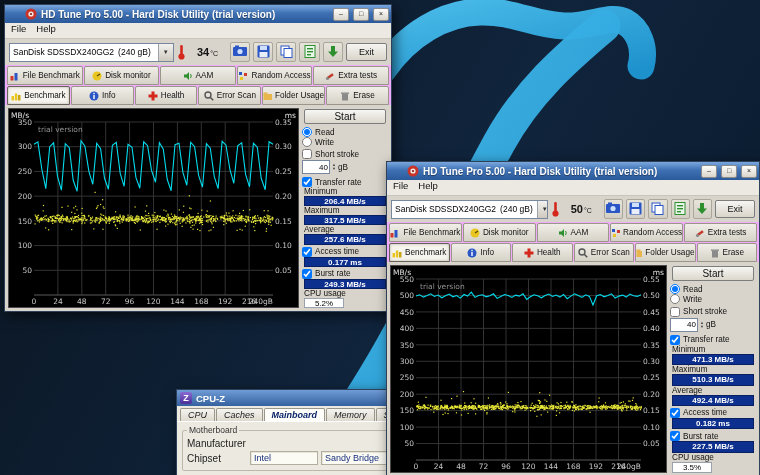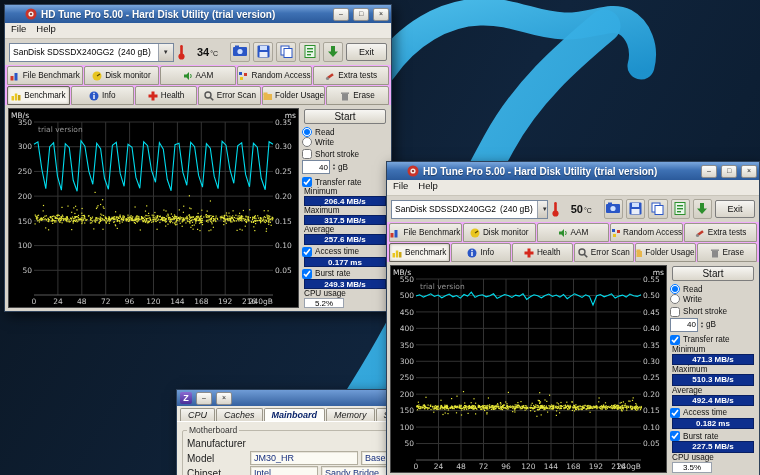--- a/index.html
+++ b/index.html
@@ -1185,41 +1185,37 @@
       <div class="stat-value">249.3 MB/s</div>
       <div class="stat-label">CPU usage</div>
       <div class="stat-value plain">5.2%</div>
     </div>
   </div>
 </div>
 
   <div class="window cpuz" id="cpuz" style="left:176px;top:389px;z-index:2">
     <div class="cz-titlebar">
       <span class="cz-icon">Z</span>
+      <span style="flex:1">CPU-Z</span>
       <button class="winbtn">–</button>
       <button class="winbtn">×</button>
     </div>
     <div class="cz-tabs">
       <span class="cz-tab">CPU</span>
       <span class="cz-tab">Caches</span>
       <span class="cz-tab active">Mainboard</span>
       <span class="cz-tab">Memory</span>
       <span class="cz-tab">SPD</span>
       <span class="cz-tab">Graphics</span>
     </div>
     <div class="cz-body">
       <fieldset class="groupbox">
         <legend>Motherboard</legend>
         <div class="cz-row">
           <span class="cz-label">Manufacturer</span>
-        </div>
-        <div class="cz-row">
-          <span class="cz-label">Model</span>
-          <span class="cz-box w100">JM30_HR</span>
-          <span class="cz-box w120">Base</span>
         </div>
         <div class="cz-row">
           <span class="cz-label">Chipset</span>
           <span class="cz-box w60">Intel</span>
           <span class="cz-box w120">Sandy Bridge</span>
         </div>
 
       </fieldset>
     </div>
   </div>

